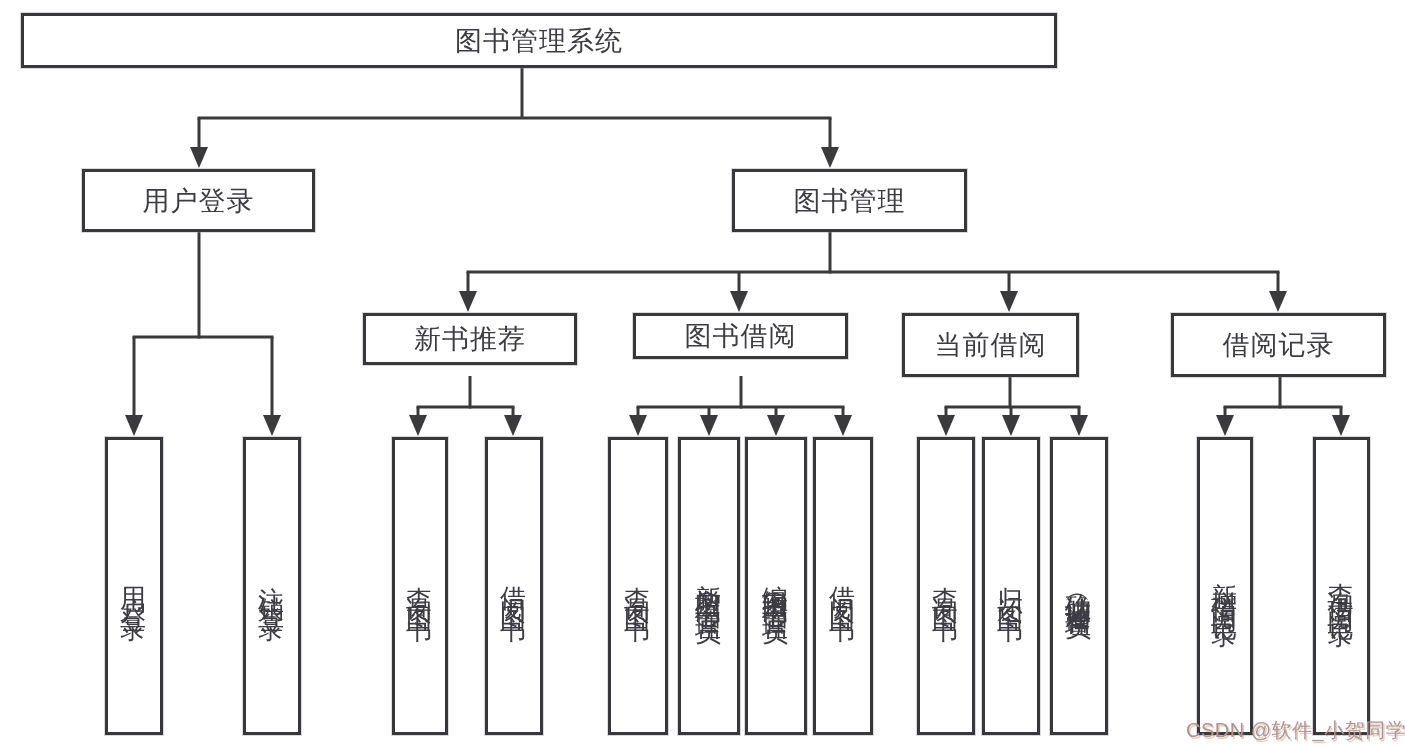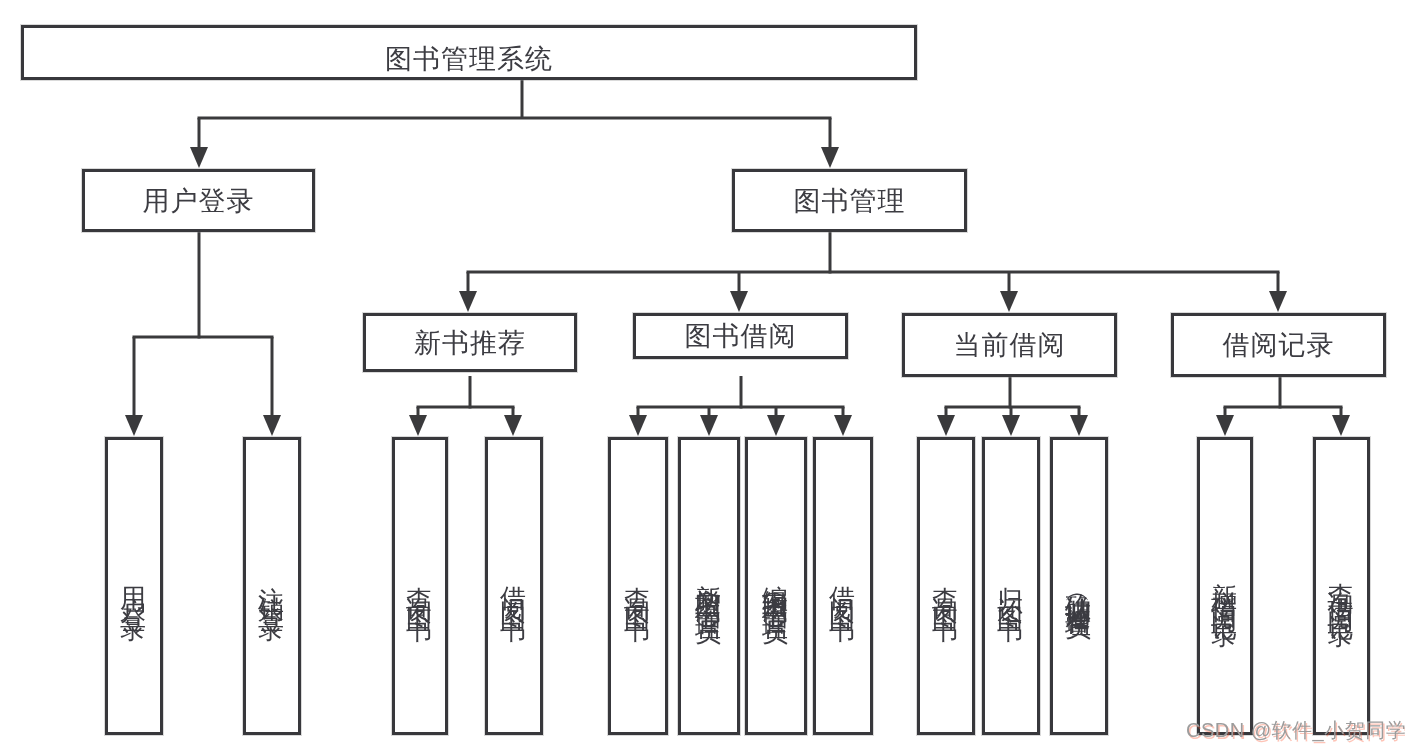--- a/index.html
+++ b/index.html
@@ -130,38 +130,38 @@
     <polygon points="1070,415 1088,415 1079,436"></polygon>
 
     <path d="M1280 376 V408.5"></path>
     <path d="M1223.5 407 H1342.5"></path>
     <path d="M1225 407 V420"></path>
     <path d="M1341 407 V420"></path>
     <polygon points="1216,415 1234,415 1225,436"></polygon>
     <polygon points="1332,415 1350,415 1341,436"></polygon>
   </svg>
 
-  <div class="node h" style="left:21px; top:25px; width:896px; height:55px;align-items:flex-end;">
+  <div class="node h" style="left:21px; top:13px; width:1036px; height:55px;">
     <span>图书管理系统</span>
   </div>
 
   <div class="node h" style="left:82px; top:169px; width:233px; height:63px;">
     <span>用户登录</span>
   </div>
   <div class="node h" style="left:732px; top:169px; width:235px; height:63px;">
     <span>图书管理</span>
   </div>
 
-  <div class="node h" style="left:363px; top:313px; width:214px; height:59px;">
+  <div class="node h" style="left:363px; top:313px; width:214px; height:52px;">
     <span>新书推荐</span>
   </div>
   <div class="node h" style="left:633px; top:313px; width:215px; height:46px;">
     <span>图书借阅</span>
   </div>
-  <div class="node h" style="left:902px; top:313px; width:215px; height:64px;">
+  <div class="node h" style="left:902px; top:313px; width:177px; height:64px;">
     <span>当前借阅</span>
   </div>
   <div class="node h" style="left:1171px; top:313px; width:215px; height:64px;">
     <span>借阅记录</span>
   </div>
 
   <div class="node v v4" style="left:105px; width:58px;">
     <span>用户登录</span>
   </div>
   <div class="node v v4" style="left:243px; width:58px;">

